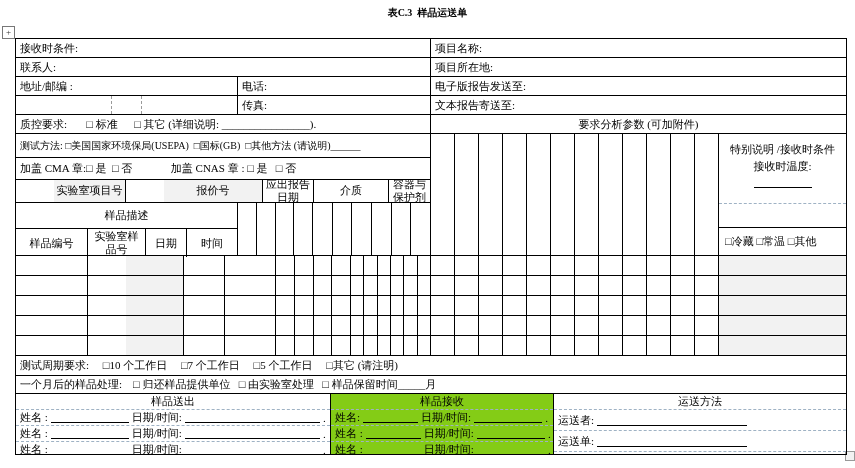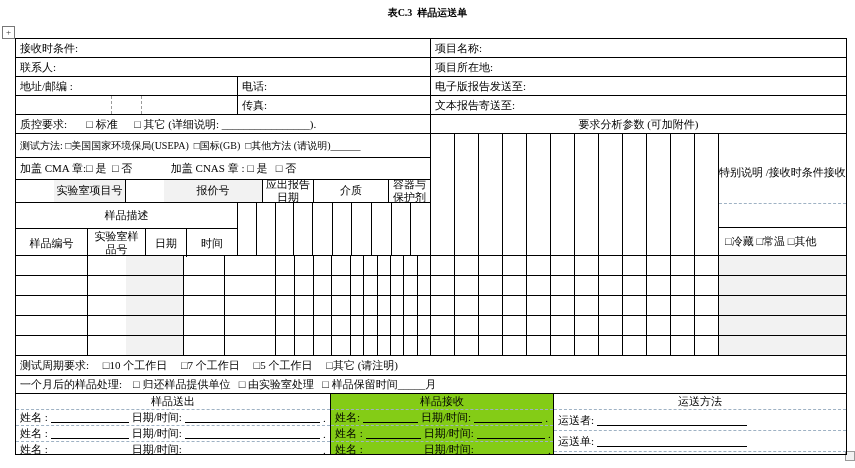--- a/index.html
+++ b/index.html
@@ -33,21 +33,21 @@
       text-align:center;padding:1px 2px;overflow:hidden;line-height:1.2;}
   .g75{width:75px;display:flex;}
   .gfx{flex:1 1 auto;display:flex;min-width:0;}
   .nc{flex:1 1 0;border-right:1px solid #000;}
   .gfx .nc:last-child{border-right:none;}
   [data-cols="12"] .nc:last-child{border-right:none;}
   .vdash{position:absolute;top:0;bottom:0;width:0;border-left:1px dashed #9a9a9a;}
   .vd1{left:95px}.vd2{left:125px}
   .rel{position:relative;}
   
-  .sb1{height:70px;border-bottom:1px dashed #9fb2c4;display:flex;flex-direction:row;
+  .sb1{height:70px;border-bottom:1px dashed #9fb2c4;display:flex;flex-direction:column;
        align-items:center;justify-content:flex-start;padding-top:7px;text-align:center;line-height:1.5;}
   .sb2{height:24px;border-bottom:1px solid #000;}
   .sb3{height:28px;border-bottom:1px solid #000;display:flex;align-items:center;padding-left:6px;}
   .srow{height:20px;border-bottom:1px solid #000;background:#f2f2f2;}
   .srow:last-of-type{border-bottom:1px solid #000;}
   .tline{display:inline-block;width:58px;border-bottom:1px solid #000;height:12px;margin-top:2px;}
   
   .bh{height:16px;border-bottom:1px dashed #9fb2c4;display:flex;align-items:center;justify-content:center;}
   .brow{flex:1 1 auto;display:flex;align-items:center;padding:0 4px;border-bottom:1px dashed #9fb2c4;overflow:hidden;}
   .brow.last{border-bottom:none;}

